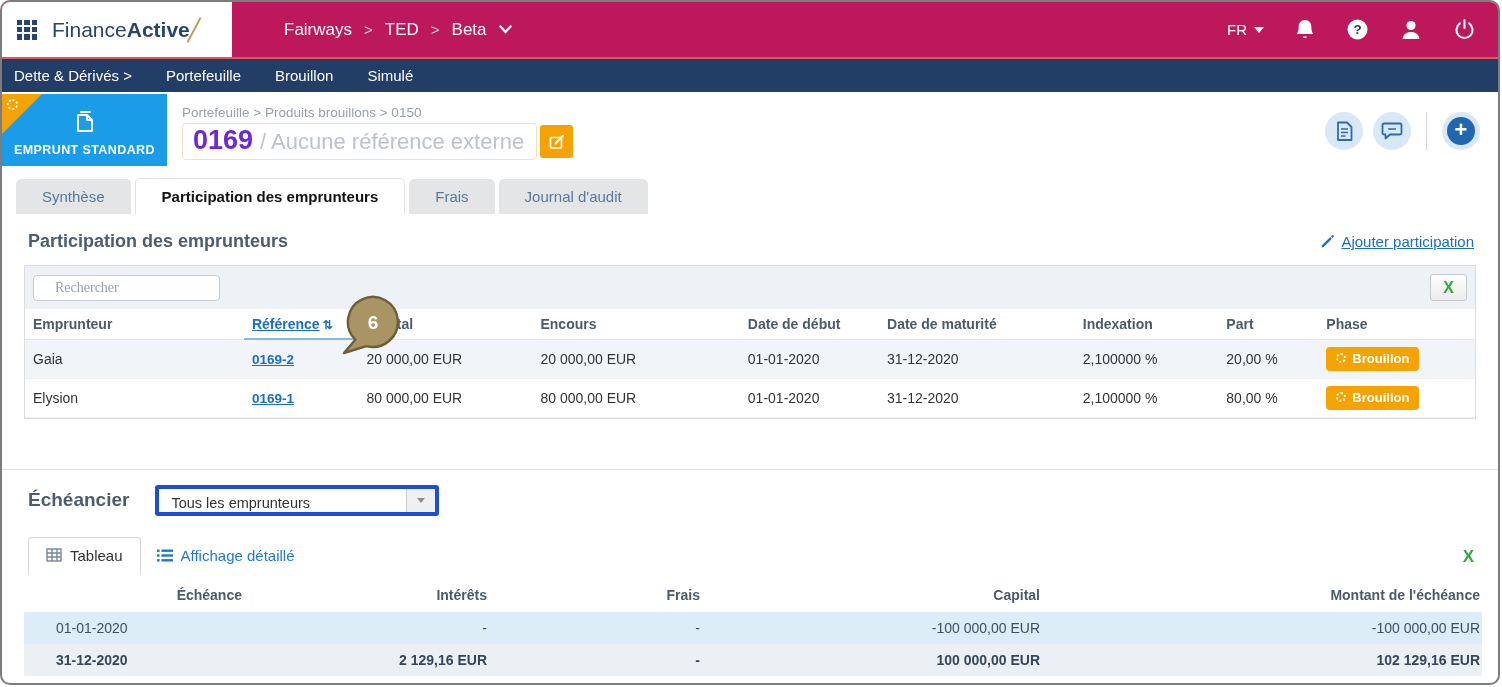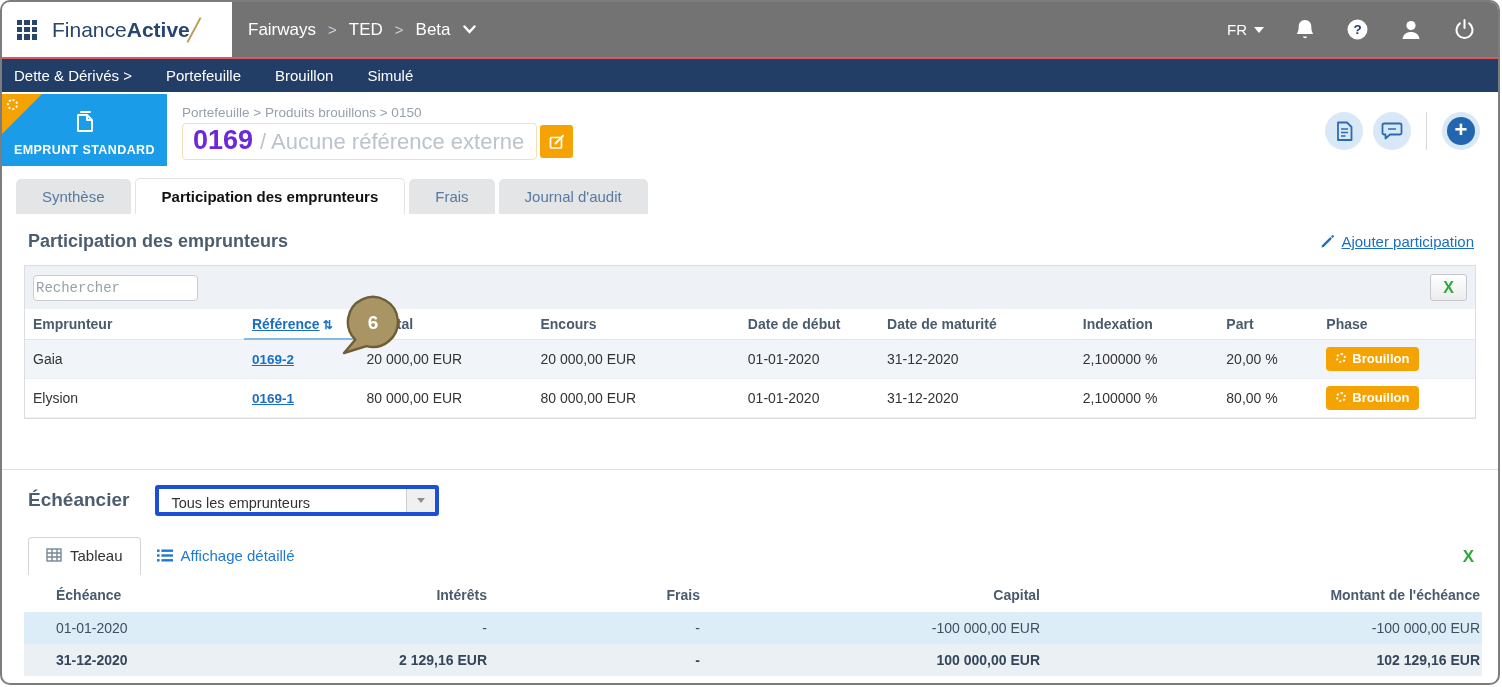--- a/index.html
+++ b/index.html
@@ -1,20 +1,20 @@
 <!DOCTYPE html>
 <html><head>
 <meta charset="utf-8">
 <style>
   * { box-sizing: border-box; margin: 0; padding: 0; }
   html,body { width:1502px; height:687px; background:#fff; font-family:"Liberation Sans",sans-serif; }
   .screen { position:relative; width:1500px; height:685px; border:2px solid #7d7d7d; border-radius:10px; overflow:hidden; background:#fff; }
 
   
-  .topbar { display:flex; height:57px; background:#737373; border-bottom:2px solid #e0575a; }
+  .topbar { display:flex; height:57px; background:#be185d; border-bottom:2px solid #e0575a;gap:36px; }
   .logo-box { width:230px; background:#fff; display:flex; align-items:center; padding-left:15px; gap:15px; flex:0 0 auto; }
   .grid-icon { width:20px; height:20px; display:grid; grid-template-columns:repeat(3,1fr); grid-template-rows:repeat(3,1fr); gap:2px; }
   .grid-icon i { background:#27456e; }
   .logo { font-size:21px; color:#27456e; white-space:nowrap; display:flex; align-items:center; }
   .logo b { font-weight:700; }
   .logo-slash { display:inline-block; width:2px; height:28px; background:#b99d52; transform:rotate(28deg); margin-left:3px; }
   .top-crumb { display:flex; align-items:center; gap:12px; padding-left:16px; color:#fff; font-size:17px; }
   .top-crumb .sep { color:#c6d2e4; font-size:15px; }
   .top-right { margin-left:auto; display:flex; align-items:center; gap:30px; padding-right:22px; }
   .lang { color:#fff; font-size:15px; display:flex; align-items:center; gap:7px; }
@@ -47,21 +47,21 @@
   .tabs { display:flex; gap:4px; align-items:flex-end; padding-left:14px; height:36px; background:#fff; }
   .tab { background:#e4e5e7; color:#567a9f; font-size:15px; padding:0 26px; height:35px; line-height:35px; border-radius:5px 5px 0 0; white-space:nowrap; cursor:pointer; }
   .tab.active { background:#fff; color:#111; font-weight:700; border:1px solid #e3e3e3; border-bottom:none; height:36px; line-height:36px; }
 
   
   .section-head { display:flex; justify-content:space-between; align-items:center; padding:17px 24px 13px 26px; }
   .section-title { font-size:18px; color:#4c5d70; }
   .add-link { display:flex; align-items:center; gap:6px; color:#1a6fc4; font-size:15px; text-decoration:underline; cursor:pointer; }
   .table-box { margin:0 22px; border:1px solid #d9dee3; background:#fff; }
   .toolbar { background:#eef1f5; padding:8px; display:flex; justify-content:space-between; align-items:center; }
-  .search-input { width:165px; height:26px; border:1px solid #c9cdd2; border-radius:4px; padding:0 2px; font-size:14px; color:#333; font-family:Liberation Mono, monospace; }
+  .search-input { width:187px; height:26px; border:1px solid #c9cdd2; border-radius:4px; padding:0 21px; font-size:14px; color:#333; font-family:Liberation Serif, serif; }
   .search-input::placeholder { color:#9aa0a8; }
   .excel-btn { width:37px; height:27px; background:linear-gradient(#ffffff,#ececec); border:1px solid #c5c9ce; border-radius:3px; display:flex; align-items:center; justify-content:center; cursor:pointer; }
   .excel-x { color:#2fa83c; font-weight:800; font-size:16px; }
   table.part { width:100%; border-collapse:collapse; font-size:14px; }
   table.part th { text-align:left; color:#4a5b6e; font-weight:700; padding:7px 8px 6px; border-bottom:1px solid #e4e8ec; white-space:nowrap; }
   table.part th.sorted { border-bottom:2px solid #85bbe2; }
   .sort-link { color:#1a6fc4; text-decoration:underline; }
   .sort-arrows { color:#1a6fc4; font-size:12px; margin-left:3px; text-decoration:none; display:inline-block; }
   table.part td { padding:7px 8px; color:#333; border-bottom:1px solid #eceff2; white-space:nowrap; }
   table.part tr.odd td { background:#f1f4f8; }
@@ -79,21 +79,21 @@
   .dropdown { display:flex; width:284px; height:31px; border:4px solid #1d4ed8; border-radius:3px; background:#fff; overflow:hidden; cursor:pointer; }
   .dropdown .val { flex:1; font-size:14.5px; color:#333; line-height:29px; padding-left:12px; }
   .dropdown .caret-box { width:29px; border-left:1px solid #c9cdd2; background:#f0f0f1; display:flex; align-items:center; justify-content:center; }
   .caret-sm { width:0; height:0; border-left:4px solid transparent; border-right:4px solid transparent; border-top:5px solid #8b8f94; }
   .ech-tabs { display:flex; align-items:flex-end; margin:21px 24px 0 26px; }
   .ech-tab-active { display:flex; align-items:center; gap:8px; background:#fff; border:1px solid #d2d6da; border-bottom:none; border-radius:4px 4px 0 0; padding:9px 17px 11px; font-size:15px; color:#333; cursor:pointer; }
   .ech-tab-link { display:flex; align-items:center; gap:8px; color:#1f79d2; font-size:15px; padding:9px 16px 11px; cursor:pointer; }
   .excel-x2 { margin-left:auto; color:#2fa83c; font-weight:800; font-size:17px; padding-bottom:8px; cursor:pointer; }
   table.ech { width:1458px; margin:4px 22px 0; border-collapse:collapse; font-size:14px; }
   table.ech th { color:#4a5b6e; font-weight:700; padding:8px 2px 9px; white-space:nowrap; }
-  table.ech th.l { text-align:left;margin-top:40px; }
+  table.ech th.l { text-align:right;margin-top:40px; }
   table.ech th.r, table.ech td.r { text-align:right; }
   table.ech td { padding:8px 2px; color:#3f4f5f; }
   table.ech tr.r1 td { background:#dcedf7; }
   table.ech tr.r2 td { background:#ebf0f5; }
   table.ech tr.bold td { font-weight:700; color:#35465a; }
   .dot { width:11px; height:11px; border-radius:50%; background:#3fb54d; margin-left:11px; }
 
   svg { display:block; }
 </style>
 </head>

